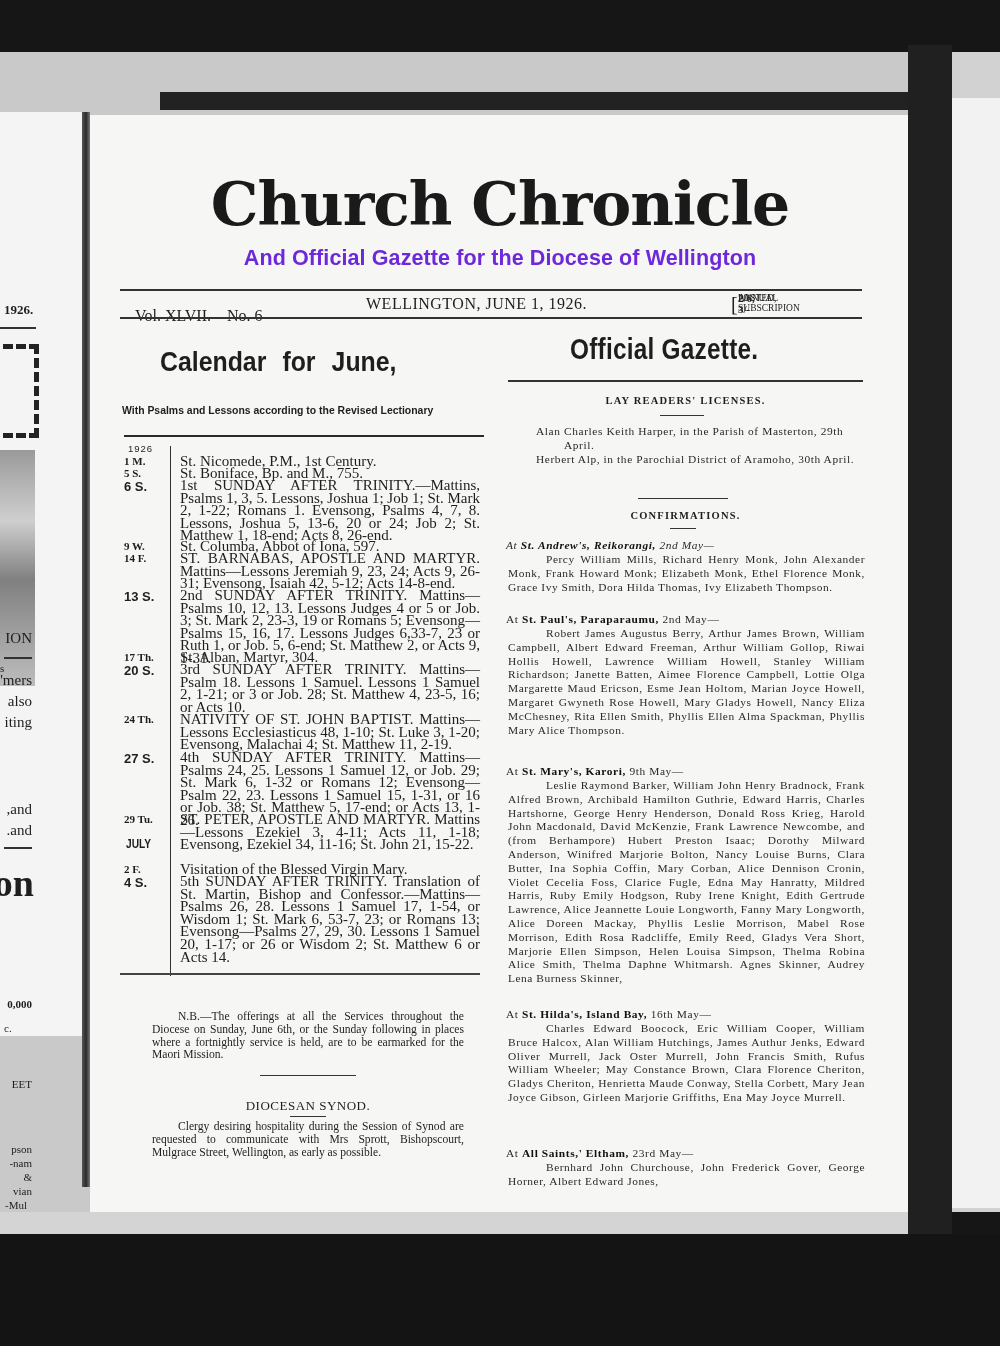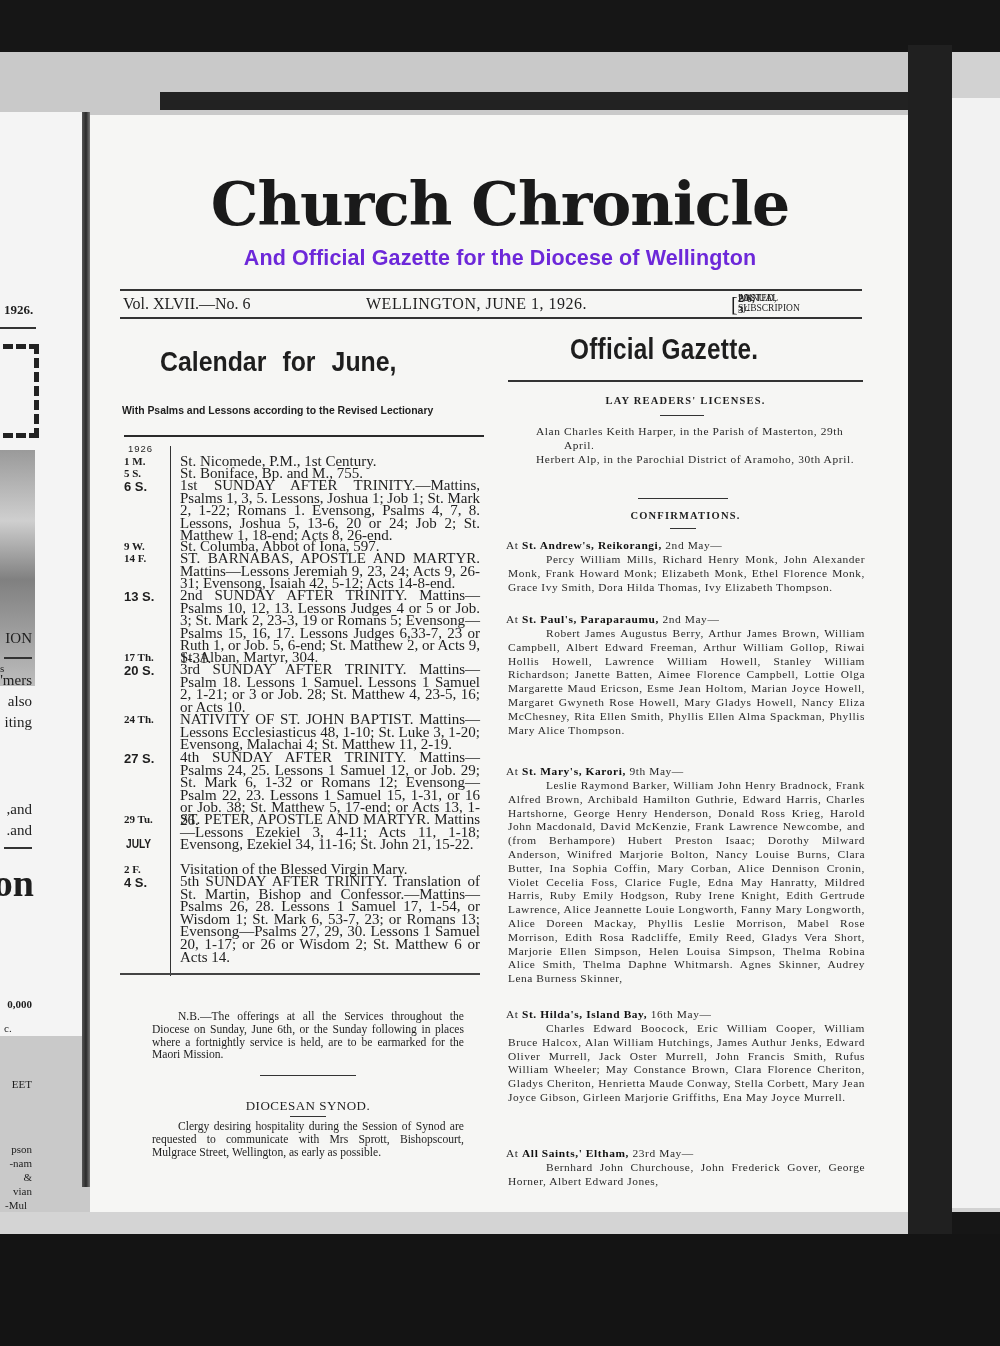--- a/index.html
+++ b/index.html
@@ -34,21 +34,21 @@
 
   
   .page { position: absolute; left: 90px; top: 115px; width: 818px; height: 1097px; background: #f6f6f4; }
   .masthead-title { position: absolute; left: 85px; top: 52px; width: 650px; text-align: center;
     font-family: "DejaVu Serif", serif; font-weight: bold; font-size: 60px; letter-spacing: -1px; line-height: 74px; color: #1a1a1a; }
   .masthead-sub { position: absolute; left: 80px; top: 131px; width: 660px; text-align: center;
     font-family: "Liberation Sans", sans-serif; font-weight: bold; font-size: 21.5px; letter-spacing: 0.1px; color: #6d28d9; }
   .rule-double { position: absolute; left: 30px; width: 742px; border-top: 2px solid #333; }
   .issue-line { position: absolute; left: 33px; top: 180px; width: 740px; height: 22px; font-size: 16px; }
   .issue-line span { position: absolute; top: 0; }
-  .vol { left: 0; }
+  .vol { left: 12px; margin-top: 12px; }
   .place-date { left: 243px; letter-spacing: 0.5px; }
   .subscription { left: 615px; top: -2px !important; font-size: 9.5px; line-height: 10px; }
   .subscription b { font-size: 11px; }
   .bracket { position: absolute; left: 608px; top: 0; font-size: 20px; line-height: 18px; }
 
   .cal-title { position: absolute; left: 70px; top: 232px; font-family: "Liberation Sans", sans-serif; font-weight: bold; font-size: 27px; word-spacing: 10px; transform: scaleX(0.92); transform-origin: left; }
   .cal-sub { position: absolute; left: 32px; top: 288px; font-family: "Liberation Sans", sans-serif; font-weight: bold; font-size: 11.6px; transform: scaleX(0.9); transform-origin: left; white-space: nowrap; }
   .cal-top-rule { position: absolute; left: 34px; top: 320px; width: 360px; height: 2px; background: #2a2a2a; }
   .cal-vline { position: absolute; left: 80px; top: 331px; width: 1px; height: 530px; background: #333; }
   .cal-bottom-rule { position: absolute; left: 30px; top: 858px; width: 360px; height: 2px; background: #444; }
@@ -207,21 +207,21 @@
     <span class="lead">Alan Charles Keith Harper, in the Parish of Masterton, 29th April.</span>
   </div>
   <div class="gz-entry" style="top:338px; left:446px; width:330px;">
     <span class="lead">Herbert Alp, in the Parochial District of Aramoho, 30th April.</span>
   </div>
 
   <div class="short-rule" style="left:548px; top:383px; width:90px;"></div>
   <div class="sec-head" style="top:395px;">CONFIRMATIONS.</div>
   <div class="short-rule" style="left:580px; top:413px; width:26px;"></div>
 
-  <div class="parish-head" style="top:424px;">
+  <div class="parish-head" style="top:424px;font-style:italic;">
     <span>At</span>
     <b>St. Andrew's, Reikorangi,</b>
     <span>2nd May—</span>
   </div>
   <div class="names" style="top:438px; left:418px; width:357px;">Percy William Mills, Richard Henry Monk, John Alexander Monk, Frank Howard Monk; Elizabeth Monk, Ethel Florence Monk, Grace Ivy Smith, Dora Hilda Thomas, Ivy Elizabeth Thompson.</div>
 
   <div class="parish-head" style="top:498px;">
     <span>At</span>
     <b>St. Paul's, Paraparaumu,</b>
     <span>2nd May—</span>

